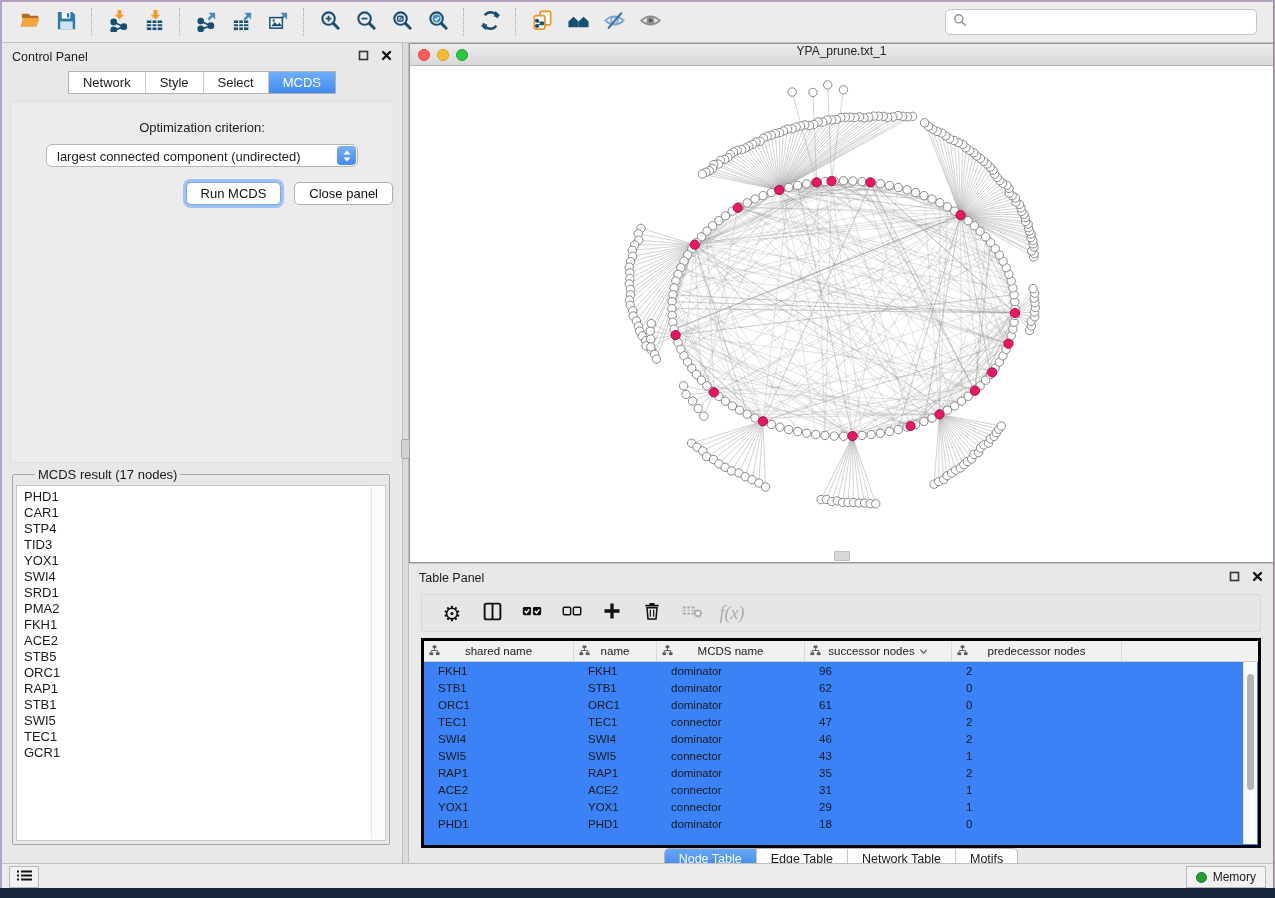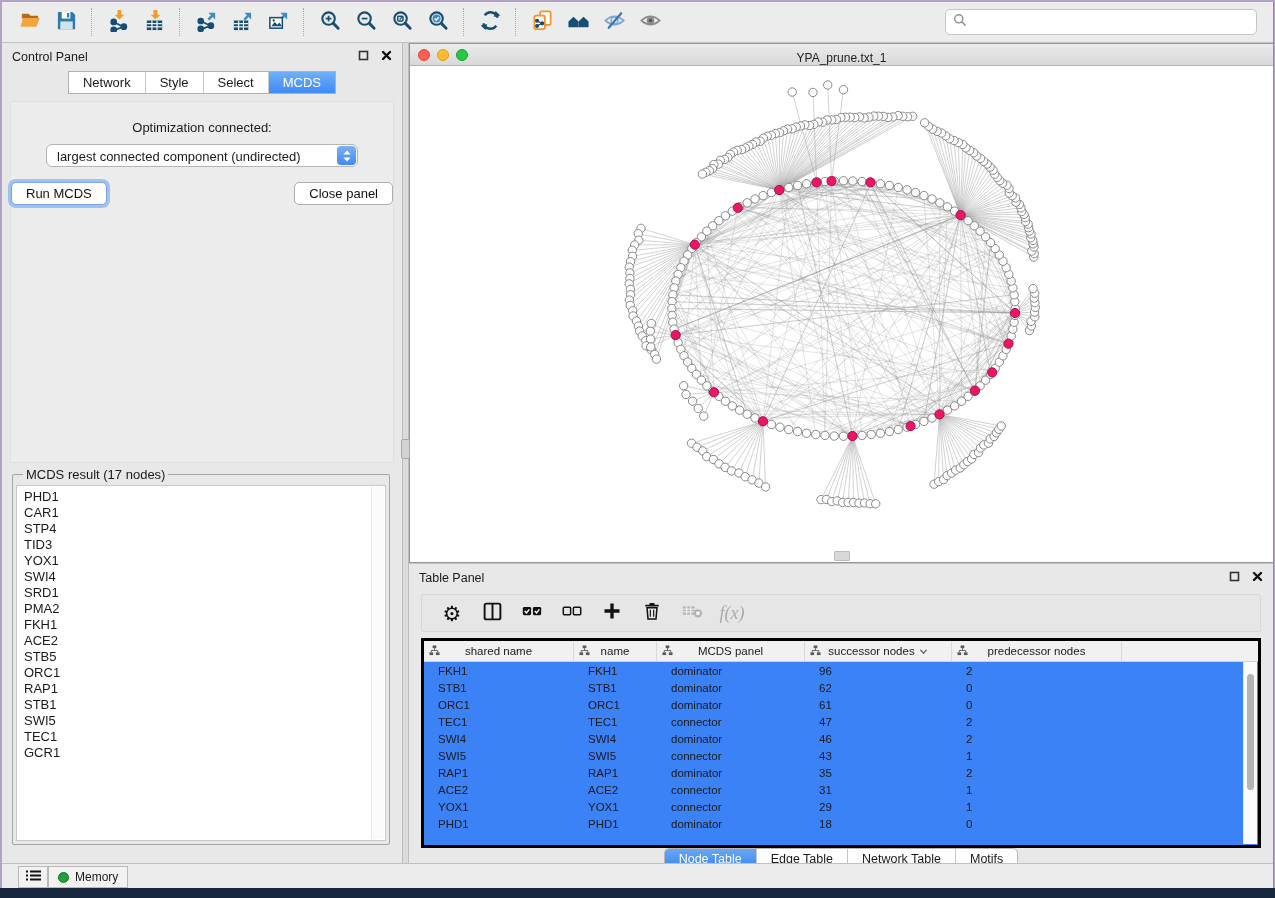--- a/index.html
+++ b/index.html
@@ -34,36 +34,36 @@
   .seg{padding:3px 14px;border-left:1px solid #c9c9c9;cursor:default}
   .seg:first-child{border-left:none}
   .seg.active{background:linear-gradient(#6fb0f9,#3f8af3);color:#fff}
   .cp-body{position:absolute;top:58px;left:8px;right:8px;height:360px;background:#ececec;border:1px solid #e0e0e0}
   .opt-label{text-align:center;font-size:13px;margin-top:18px}
   .select-row{display:flex;justify-content:center;margin-top:9px}
   .mac-select{width:312px;height:23px;background:#fff;border:1px solid #b6b6b6;border-radius:6px;
       position:relative;font-size:13px;line-height:23px;padding-left:10px;box-sizing:border-box}
   .stepper{position:absolute;right:1px;top:1px;bottom:1px;width:19px;border-radius:4px;
       background:linear-gradient(#7ab0f8,#438af0);display:flex;flex-direction:column;align-items:center;justify-content:center;gap:1px}
-  .btn-row{display:flex;justify-content:space-between;gap:28px;margin-top:15px}
+  .btn-row{display:flex;justify-content:flex-end;gap:13px;margin-top:15px}
   .mac-btn{height:23px;padding:0 14px;background:#fff;border:1px solid #adadad;border-radius:5px;
       font-size:13px;font-family:inherit;color:#111;line-height:21px}
   .mac-btn.focused{box-shadow:0 0 0 3px rgba(110,165,250,.6);border-color:#7aa6e8}
   #mcds-fieldset{position:absolute;top:424px;left:10px;right:12px;height:372px;margin:0;
       border:1px solid #a5a5a5;border-radius:2px;padding:2px}
-  #mcds-fieldset legend{font-size:13px;padding:0 3px;margin-left:8px}
+  #mcds-fieldset legend{font-size:13px;padding:0 3px;margin-left:20px}
   #mcds-list{position:absolute;left:3px;right:3px;top:3px;bottom:3px;background:#fff;border:1px solid #c9c9c9;
       overflow:hidden;font-size:13px;line-height:16px;padding:3px 0 0 7px}
   .mcds-track{position:absolute;top:1px;bottom:1px;right:1px;width:12px;background:#fbfbfb;border-left:1px solid #e8e8e8}
   .mcds-item{height:16px}
 
   
   #net-window{height:520px;flex:none;border:1px solid #979797;border-right:none;display:flex;flex-direction:column;box-sizing:border-box;background:#fff}
   #net-titlebar{height:21px;flex:none;background:linear-gradient(#ececec,#d8d8d8);border-bottom:1px solid #b5b5b5;
-      position:relative;display:flex;align-items:flex-end;justify-content:center;font-size:12px;color:#222}
+      position:relative;display:flex;align-items:flex-start;justify-content:center;font-size:12px;color:#222}
   .lights{position:absolute;left:8px;top:0;bottom:0;display:flex;align-items:center;gap:7px}
   .light{width:12px;height:12px;border-radius:50%}
   .light.red{background:#ff5f57;border:1px solid #e0443e;box-sizing:border-box}
   .light.yellow{background:#febc2e;border:1px solid #d89e23;box-sizing:border-box}
   .light.green{background:#28c840;border:1px solid #1da130;box-sizing:border-box}
   #net-canvas{flex:1;background:#fff;position:relative;min-height:0}
   .h-handle{position:absolute;left:50%;bottom:1px;transform:translateX(-50%);width:14px;height:8px;background:#d8d8d8;border:1px solid #bdbdbd;border-radius:1px}
 
   
   #table-panel{flex:1;background:#e8e8e8;display:flex;flex-direction:column;border-top:1px solid #c4c4c4;min-height:0}
@@ -83,21 +83,21 @@
   #tbl-scroll{position:absolute;top:21px;bottom:1px;right:1px;width:13px;background:#fbfbfb;border-left:1px solid #e6e6e6}
   #tbl-thumb{position:absolute;left:3px;top:12px;width:7px;height:116px;background:#b4b4b4;border-radius:4px}
   #tp-tabs-row{flex:1;display:flex;align-items:center;justify-content:center}
   .tab-group{display:flex;border:1px solid #b7b7b7;border-radius:5px;overflow:hidden;background:#fff;font-size:12.5px}
   .btab{padding:3px 14px;border-left:1px solid #c6c6c6}
   .btab:first-child{border-left:none}
   .btab.active{background:linear-gradient(#66a7f5,#3c86ee);color:#fff}
 
   
   #status-bar{height:26px;flex:none;background:#ececec;border-top:1px solid #c0c0c0;
-      display:flex;align-items:center;justify-content:flex-start;padding:0 16px}
+      display:flex;align-items:center;justify-content:space-between;padding:0 7px}
   #menu-toggle{width:28px;height:20px;background:#f2f2f2;border:1px solid #b9b9b9;display:flex;align-items:center;justify-content:center}
   #memory-btn{height:20px;background:#f2f2f2;border:1px solid #b9b9b9;display:flex;align-items:center;gap:6px;padding:0 9px;font-size:12px}
   .mem-dot{width:11px;height:11px;border-radius:50%;background:#21a038;border:1px solid #0f7d25;box-sizing:border-box}
 </style>
 </head>
 <body>
 
 <div id="app">
 
   <div id="toolbar">
@@ -281,21 +281,21 @@
       <div class="cp-tabs-row">
         <div class="seg-group" id="cp-tabs">
             <div class="seg">Network</div>
             <div class="seg">Style</div>
             <div class="seg">Select</div>
             <div class="seg active">MCDS</div>
           </div>
       </div>
 
       <div class="cp-body">
-        <div class="opt-label">Optimization connected:</div>
+        <div class="opt-label">Optimization criterion:</div>
         <div class="select-row">
           <div class="mac-select">
             <span>largest connected component (undirected)</span>
             <span class="stepper">
                 <svg width="10" height="14">
                   <path d="M5 1.5l3.6 4H1.4z" fill="#fff"></path>
                   <path d="M5 12.5l-3.6-4h7.2z" fill="#fff"></path>
                 </svg>
               </span>
           </div>
@@ -1287,21 +1287,21 @@
               </div>
               <div class="th c2">
                 <svg class="tree" width="11" height="11" viewBox="0 0 12 12">
                   <g fill="#5a5a5a">
                     <rect x="4" y="0.5" width="4" height="3"></rect>
                     <rect x="0.5" y="8" width="4" height="3"></rect>
                     <rect x="7.5" y="8" width="4" height="3"></rect>
                   </g>
                   <path d="M6 3.5v2.5M2.5 8V6h7v2" stroke="#5a5a5a" fill="none"></path>
                 </svg>
-                <span>MCDS panel</span>
+                <span>MCDS name</span>
               </div>
               <div class="th c3">
                 <svg class="tree" width="11" height="11" viewBox="0 0 12 12">
                   <g fill="#5a5a5a">
                     <rect x="4" y="0.5" width="4" height="3"></rect>
                     <rect x="0.5" y="8" width="4" height="3"></rect>
                     <rect x="7.5" y="8" width="4" height="3"></rect>
                   </g>
                   <path d="M6 3.5v2.5M2.5 8V6h7v2" stroke="#5a5a5a" fill="none"></path>
                 </svg>

